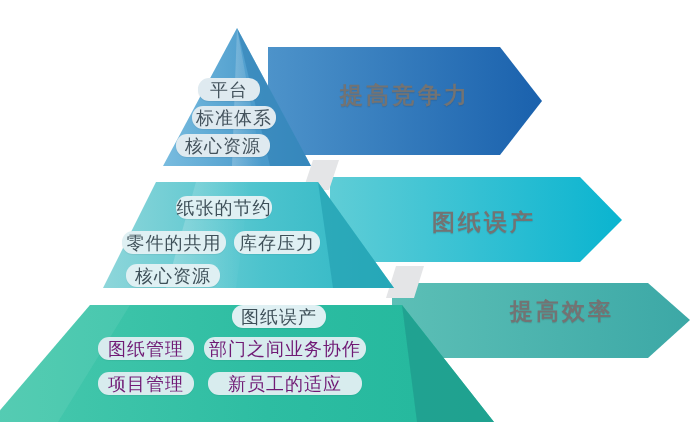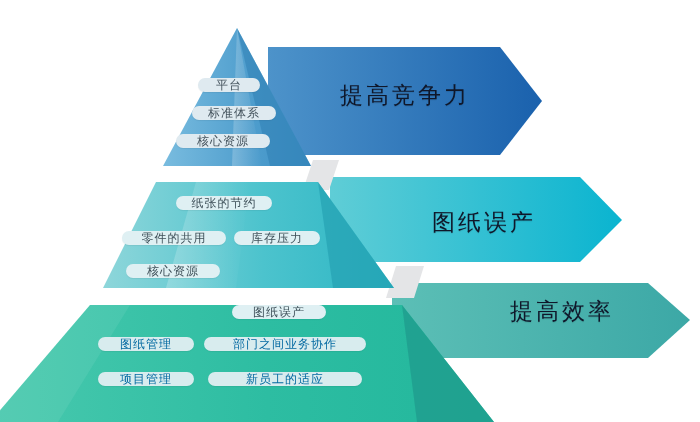--- a/index.html
+++ b/index.html
@@ -21,51 +21,51 @@
   #diagram-svg {
     position: absolute;
     left: 0;
     top: 0;
     width: 700px;
     height: 422px;
   }
   
   .banner-label {
     position: absolute;
-    color: #0f172a;
+    color: #737373;
     font-size: 23px;
     letter-spacing: 3px;
-    font-weight: 400;
+    font-weight: 700;
     white-space: nowrap;
     text-shadow: 0 1px 1px rgba(0,0,0,0.10);
   }
   #banner-label-0 { left: 340px; top: 80px; }
   #banner-label-1 { left: 432px; top: 207px; }
   #banner-label-2 { left: 510px; top: 296px; }
 
   
   .chip {
     position: absolute;
     display: flex;
     align-items: center;
     justify-content: center;
     background: #dce9f2;
     border-radius: 11px;
     color: #3b4a55;
-    font-size: 12px;
+    font-size: 18px;
     letter-spacing: 1px;
     white-space: nowrap;
-    height: 14px;
+    height: 23px;
     padding: 0 10px;
     box-sizing: border-box;
     box-shadow: 0 1px 1px rgba(0,0,0,0.06);
   }
   .chip.tier-top    { background: #dfeaf0; color: #44535d; }
   .chip.tier-mid    { background: #dff0f3; color: #3e5059; }
-  .chip.tier-bottom { background: #d8ecee; color: #0369a1; }
+  .chip.tier-bottom { background: #d8ecee; color: #701a75; }
 
   
   #chip-t-0 { left: 198px; top: 78px;  width: 62px; }
   #chip-t-1 { left: 192px; top: 106px; width: 84px; }
   #chip-t-2 { left: 176px; top: 134px; width: 94px; }
 
   
   #chip-m-0 { left: 176px; top: 196px; width: 96px; font-family: Liberation Serif, serif; }
   #chip-m-1 { left: 122px; top: 231px; width: 104px; }
   #chip-m-2 { left: 234px; top: 231px; width: 86px; }

